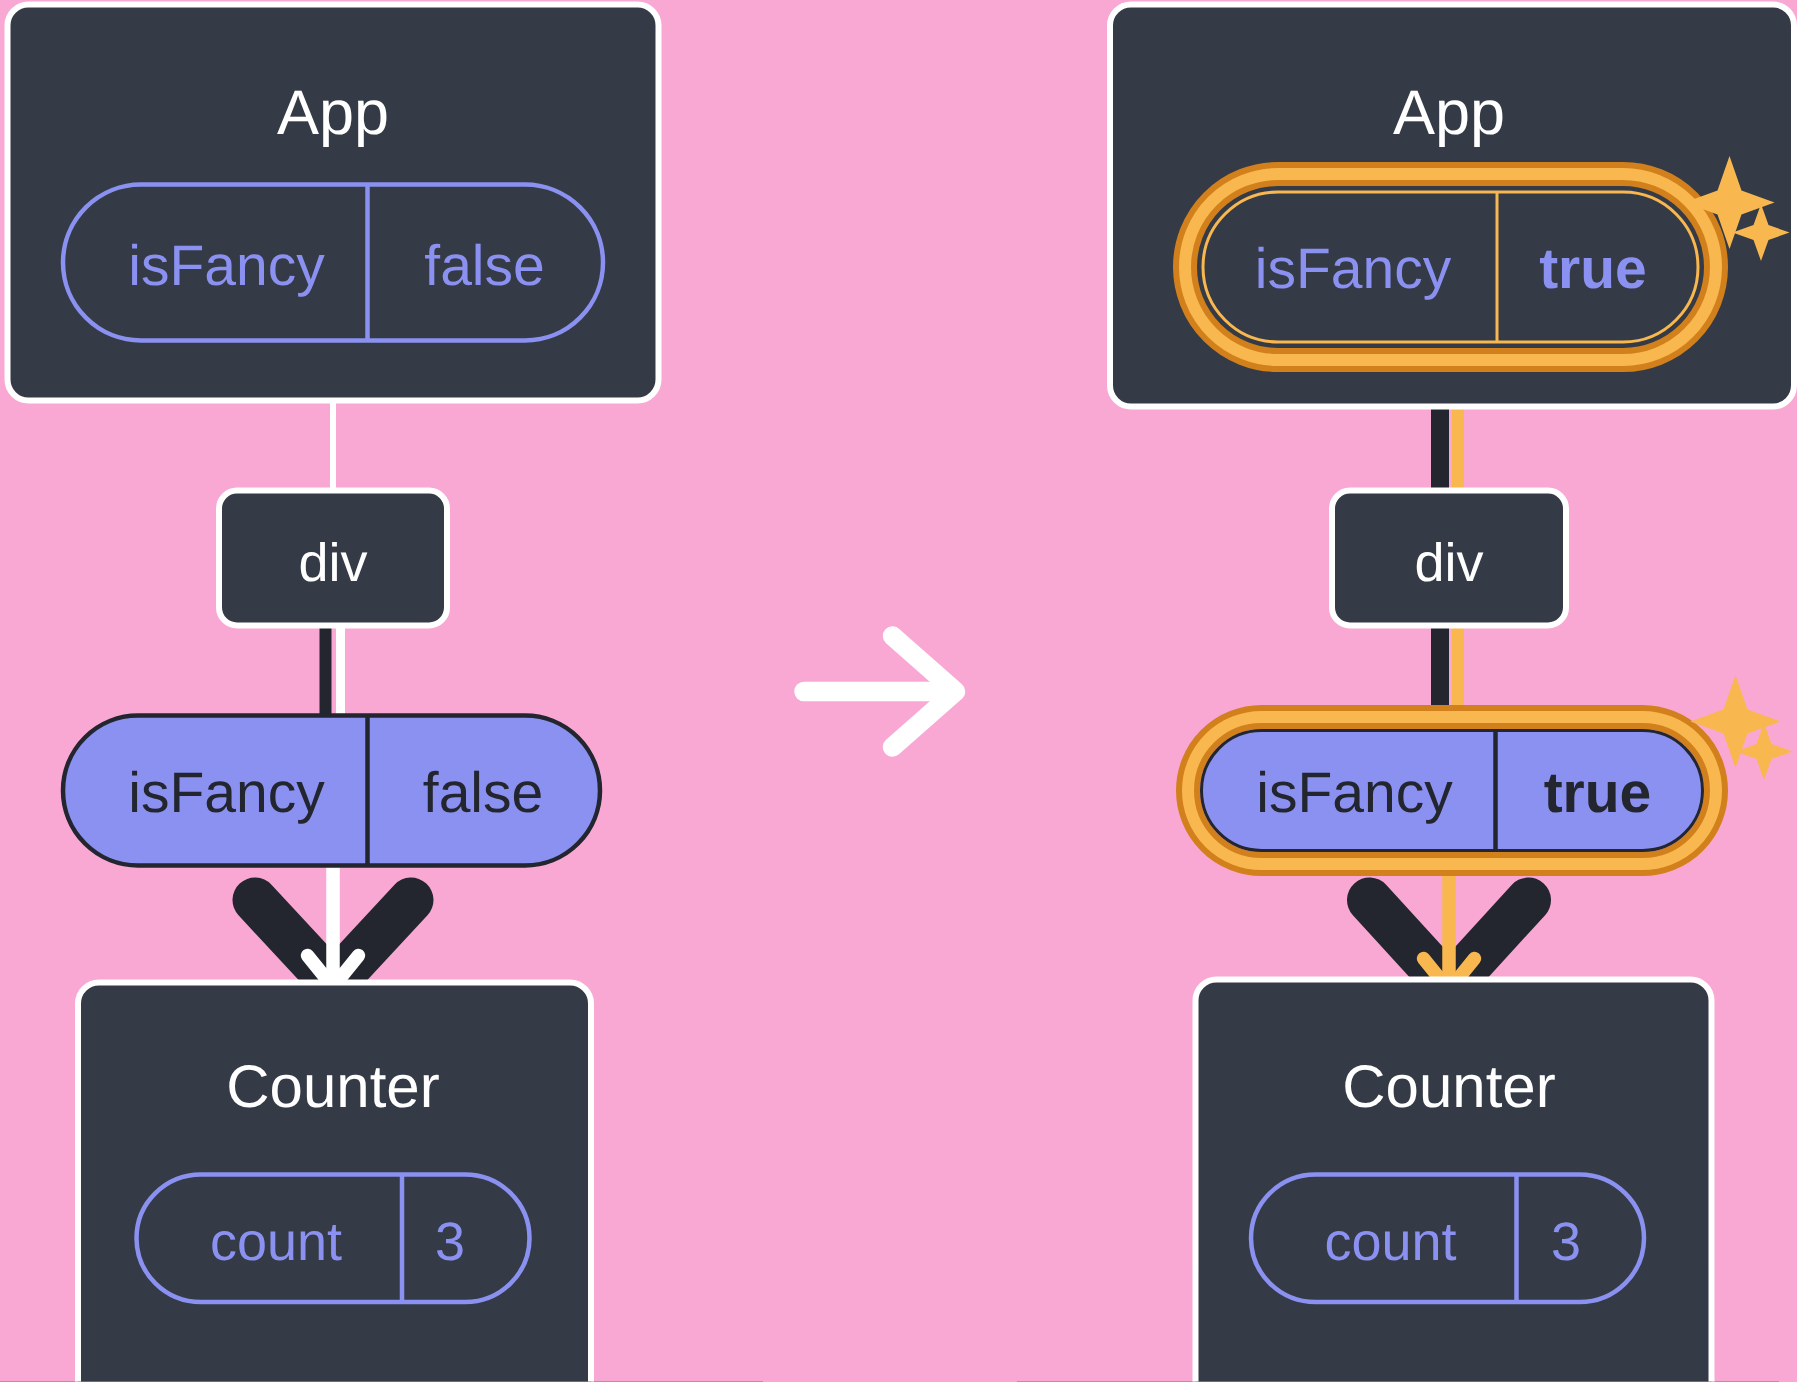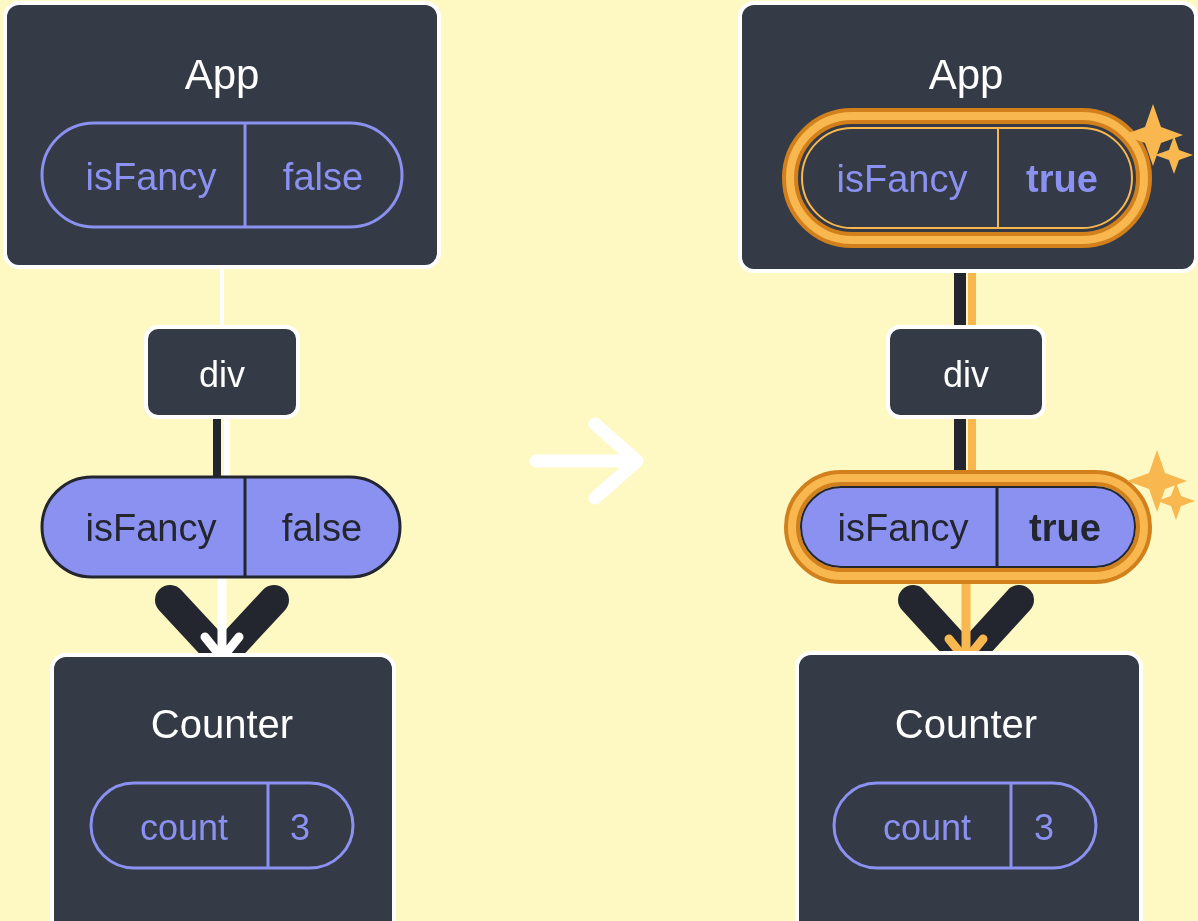--- a/index.html
+++ b/index.html
@@ -1,18 +1,18 @@
 <!DOCTYPE html>
 <html><head>
 <meta charset="utf-8">
 <style>
   html,body{margin:0;padding:0;background:#4C6570;}
   body{width:1198px;height:921px;overflow:hidden;
        font-family:"Liberation Sans","DejaVu Sans",sans-serif;}
-  #stage{position:relative;width:1198px;height:921px;background:#fef9c3;}
+  #stage{position:relative;width:1198px;height:921px;background:#f9a8d4;}
   svg.layer{position:absolute;left:0;top:0;width:1198px;height:921px;}
   .lbl{font-family:"Liberation Sans","DejaVu Sans",sans-serif;}
 </style>
 </head>
 <body>
 
 <div id="stage">
 
   <svg class="layer" viewBox="0 0 1198 921">
 

